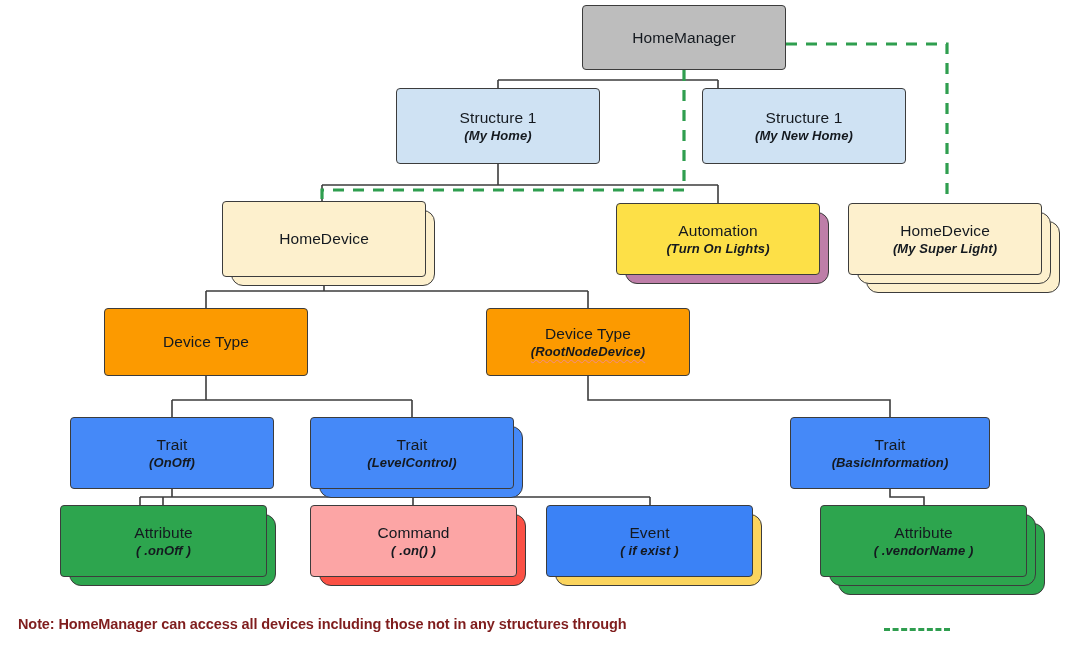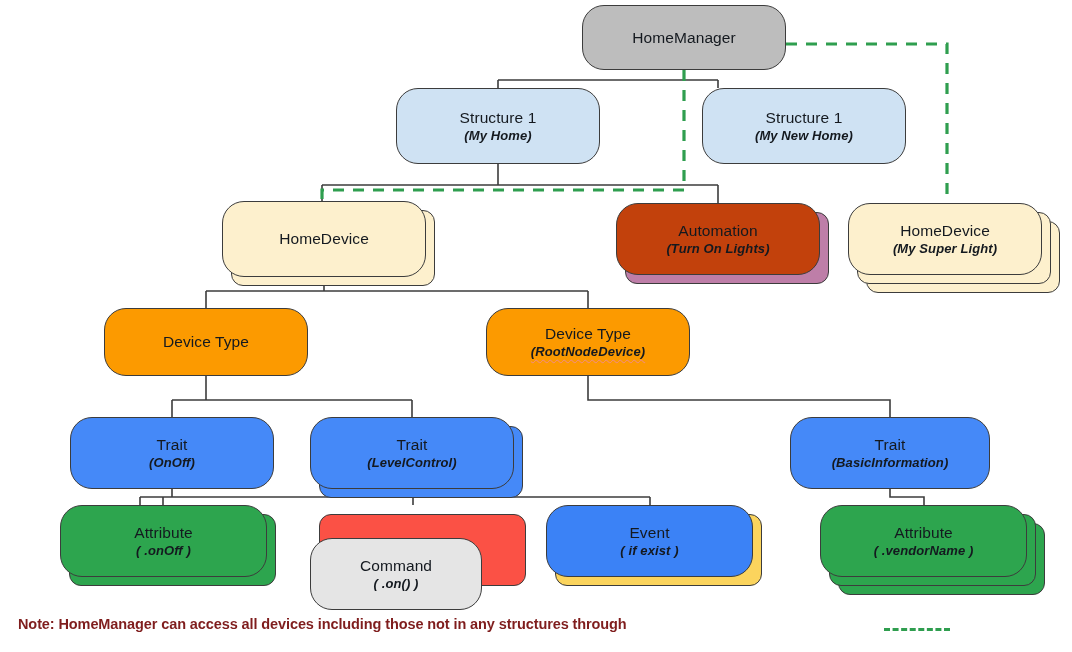--- a/index.html
+++ b/index.html
@@ -24,21 +24,21 @@
     left: 0;
     top: 0;
     width: 1072px;
     height: 652px;
     pointer-events: none;
   }
   .node {
     position: absolute;
     box-sizing: border-box;
     border: 1.6px solid #3c3c3c;
-    border-radius: 22px;
+    border-radius: 4px;
     display: flex;
     flex-direction: column;
     align-items: center;
     justify-content: center;
     text-align: right;
     color: #14191f;
     line-height: 1.28;
     z-index: 5;
   }
   .node .ln1 {
@@ -118,21 +118,21 @@
       </div>
       <div class="node" style="left: 702px; top: 88px; width: 204px; height: 76px; background: rgb(207, 226, 243);">
         <div class="ln1">Structure 1</div>
         <div class="ln2">(My New Home)</div>
       </div>
       <div class="stack" style="left: 231px; top: 210px; width: 204px; height: 76px; background: rgb(253, 240, 205);"></div>
       <div class="node" style="left: 222px; top: 201px; width: 204px; height: 76px; background: rgb(253, 240, 205);">
         <div class="ln1">HomeDevice</div>
       </div>
       <div class="stack" style="left: 625px; top: 212px; width: 204px; height: 72px; background: rgb(190, 126, 168);"></div>
-      <div class="node" style="left: 616px; top: 203px; width: 204px; height: 72px; background: #c2410c;">
+      <div class="node" style="left: 616px; top: 203px; width: 204px; height: 72px; background: #fde047;">
         <div class="ln1">Automation</div>
         <div class="ln2">(Turn On Lights)</div>
       </div>
       <div class="stack s2" style="left: 866px; top: 221px; width: 194px; height: 72px; background: rgb(253, 240, 205);"></div>
       <div class="stack" style="left: 857px; top: 212px; width: 194px; height: 72px; background: rgb(253, 240, 205);"></div>
       <div class="node" style="left: 848px; top: 203px; width: 194px; height: 72px; background: rgb(253, 240, 205);">
         <div class="ln1">HomeDevice</div>
         <div class="ln2">(My Super Light)</div>
       </div>
       <div class="node" style="left: 104px; top: 308px; width: 204px; height: 68px; background: rgb(252, 154, 0);">
@@ -154,21 +154,21 @@
       <div class="node" style="left: 790px; top: 417px; width: 200px; height: 72px; background: rgb(69, 137, 248);">
         <div class="ln1">Trait</div>
         <div class="ln2">(BasicInformation)</div>
       </div>
       <div class="stack" style="left: 69px; top: 514px; width: 207px; height: 72px; background: rgb(45, 165, 78);"></div>
       <div class="node" style="left: 60px; top: 505px; width: 207px; height: 72px; background: rgb(45, 165, 78);">
         <div class="ln1">Attribute</div>
         <div class="ln2">( .onOff )</div>
       </div>
       <div class="stack" style="left: 319px; top: 514px; width: 207px; height: 72px; background: rgb(251, 81, 69);"></div>
-      <div class="node" style="left: 310px; top: 505px; width: 172px; height: 72px; background: #e5e5e5; margin-top: 33px;">
+      <div class="node" style="left: 310px; top: 505px; width: 207px; height: 72px; background: #fca5a5;">
         <div class="ln1">Command</div>
         <div class="ln2">( .on() )</div>
       </div>
       <div class="stack" style="left: 555px; top: 514px; width: 207px; height: 72px; background: rgb(251, 212, 93);"></div>
       <div class="node" style="left: 546px; top: 505px; width: 207px; height: 72px; background: #3b82f6;">
         <div class="ln1">Event</div>
         <div class="ln2">( if exist )</div>
       </div>
       <div class="stack s2" style="left: 838px; top: 523px; width: 207px; height: 72px; background: rgb(45, 165, 78);"></div>
       <div class="stack" style="left: 829px; top: 514px; width: 207px; height: 72px; background: rgb(45, 165, 78);"></div>

